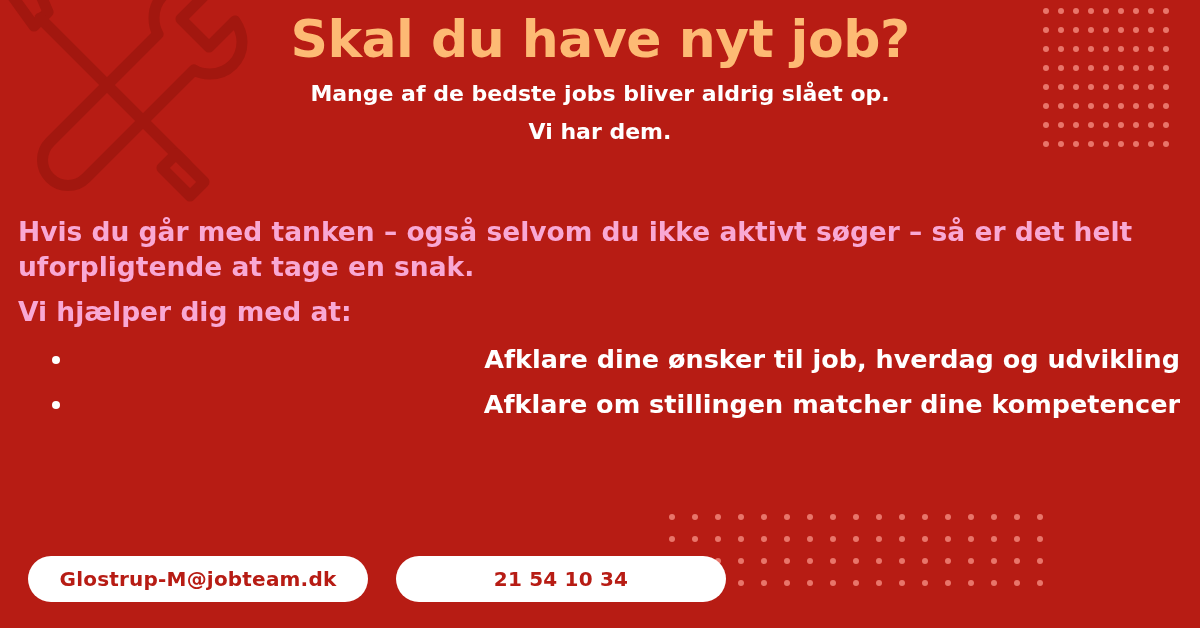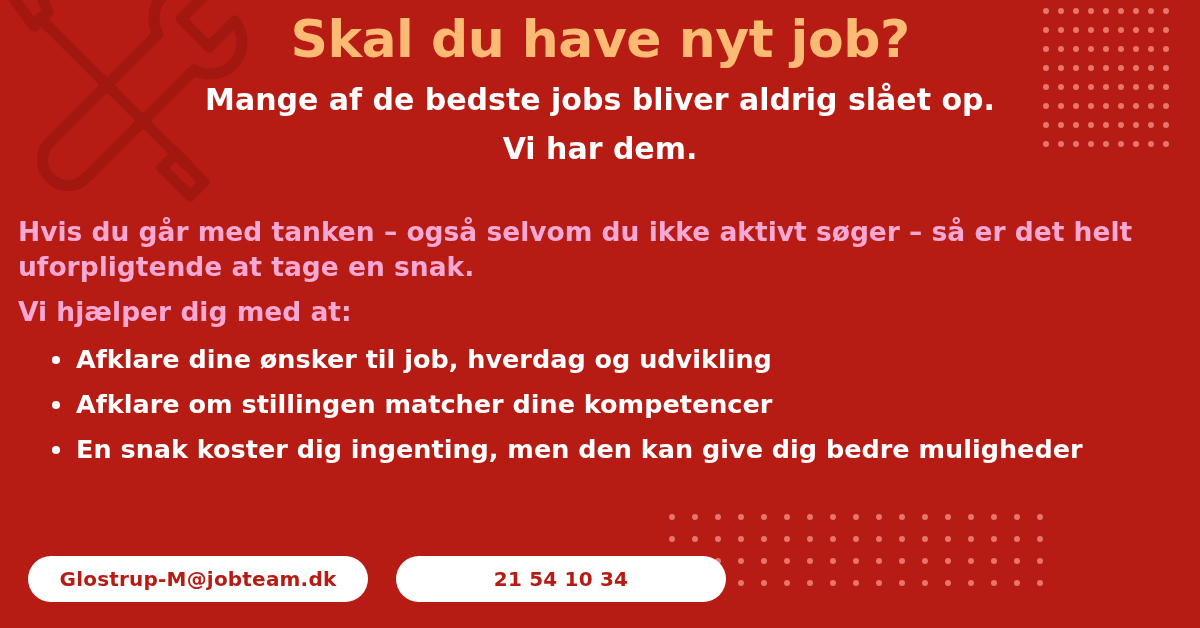--- a/index.html
+++ b/index.html
@@ -77,21 +77,21 @@
   .headline {
     color: #fdba74;
     font-size: 52px;
     font-weight: bold;
     letter-spacing: -0.5px;
     margin: 0;
     line-height: 1.15;
   }
   .subhead {
     color: #ffffff;
-    font-size: 30px;
+    font-size: 22px;
     font-weight: bold;
     margin: 10px 0 0 0;
     line-height: 1.30;
   }
 
   
   .body-copy {
     position: absolute;
     left: 18px;
     right: 20px;
@@ -112,20 +112,21 @@
     padding-left: 58px;
     list-style: none;
   }
   ul.bullets li {
     color: #ffffff;
     font-size: 25.5px;
     font-weight: bold;
     line-height: 1.30;
     margin-bottom: 12px;
     position: relative;
+    text-align: right;
   }
   ul.bullets li::before {
     content: "";
     position: absolute;
     left: -24px;
     top: 13px;
     width: 8px;
     height: 8px;
     background: #ffffff;
     border-radius: 50%;
@@ -194,21 +195,20 @@
     <p class="subhead">Mange af de bedste jobs bliver aldrig slået op.</p>
     <p class="subhead">Vi har dem.</p>
   </div>
 
   <div class="body-copy">
     <p class="lead">Hvis du går med tanken – også selvom du ikke aktivt søger – så er det helt uforpligtende at tage en snak.</p>
     <p>Vi hjælper dig med at:</p>
     <ul class="bullets">
       <li>Afklare dine ønsker til job, hverdag og udvikling</li>
       <li>Afklare om stillingen matcher dine kompetencer</li>
-      <li>En snak koster dig ingenting, men den kan give dig bedre muligheder</li>
     </ul>
   </div>
 
   <div class="dots dots-br">
     <span class="row"><i></i><i></i><i></i><i></i><i></i><i></i><i></i><i></i><i></i><i></i><i></i><i></i><i></i><i></i><i></i><i></i><i></i></span>
     <span class="row"><i></i><i></i><i></i><i></i><i></i><i></i><i></i><i></i><i></i><i></i><i></i><i></i><i></i><i></i><i></i><i></i><i></i></span>
     <span class="row"><i></i><i></i><i></i><i></i><i></i><i></i><i></i><i></i><i></i><i></i><i></i><i></i><i></i><i></i><i></i><i></i><i></i></span>
     <span class="row"><i></i><i></i><i></i><i></i><i></i><i></i><i></i><i></i><i></i><i></i><i></i><i></i><i></i><i></i><i></i><i></i><i></i></span>
   </div>
 

